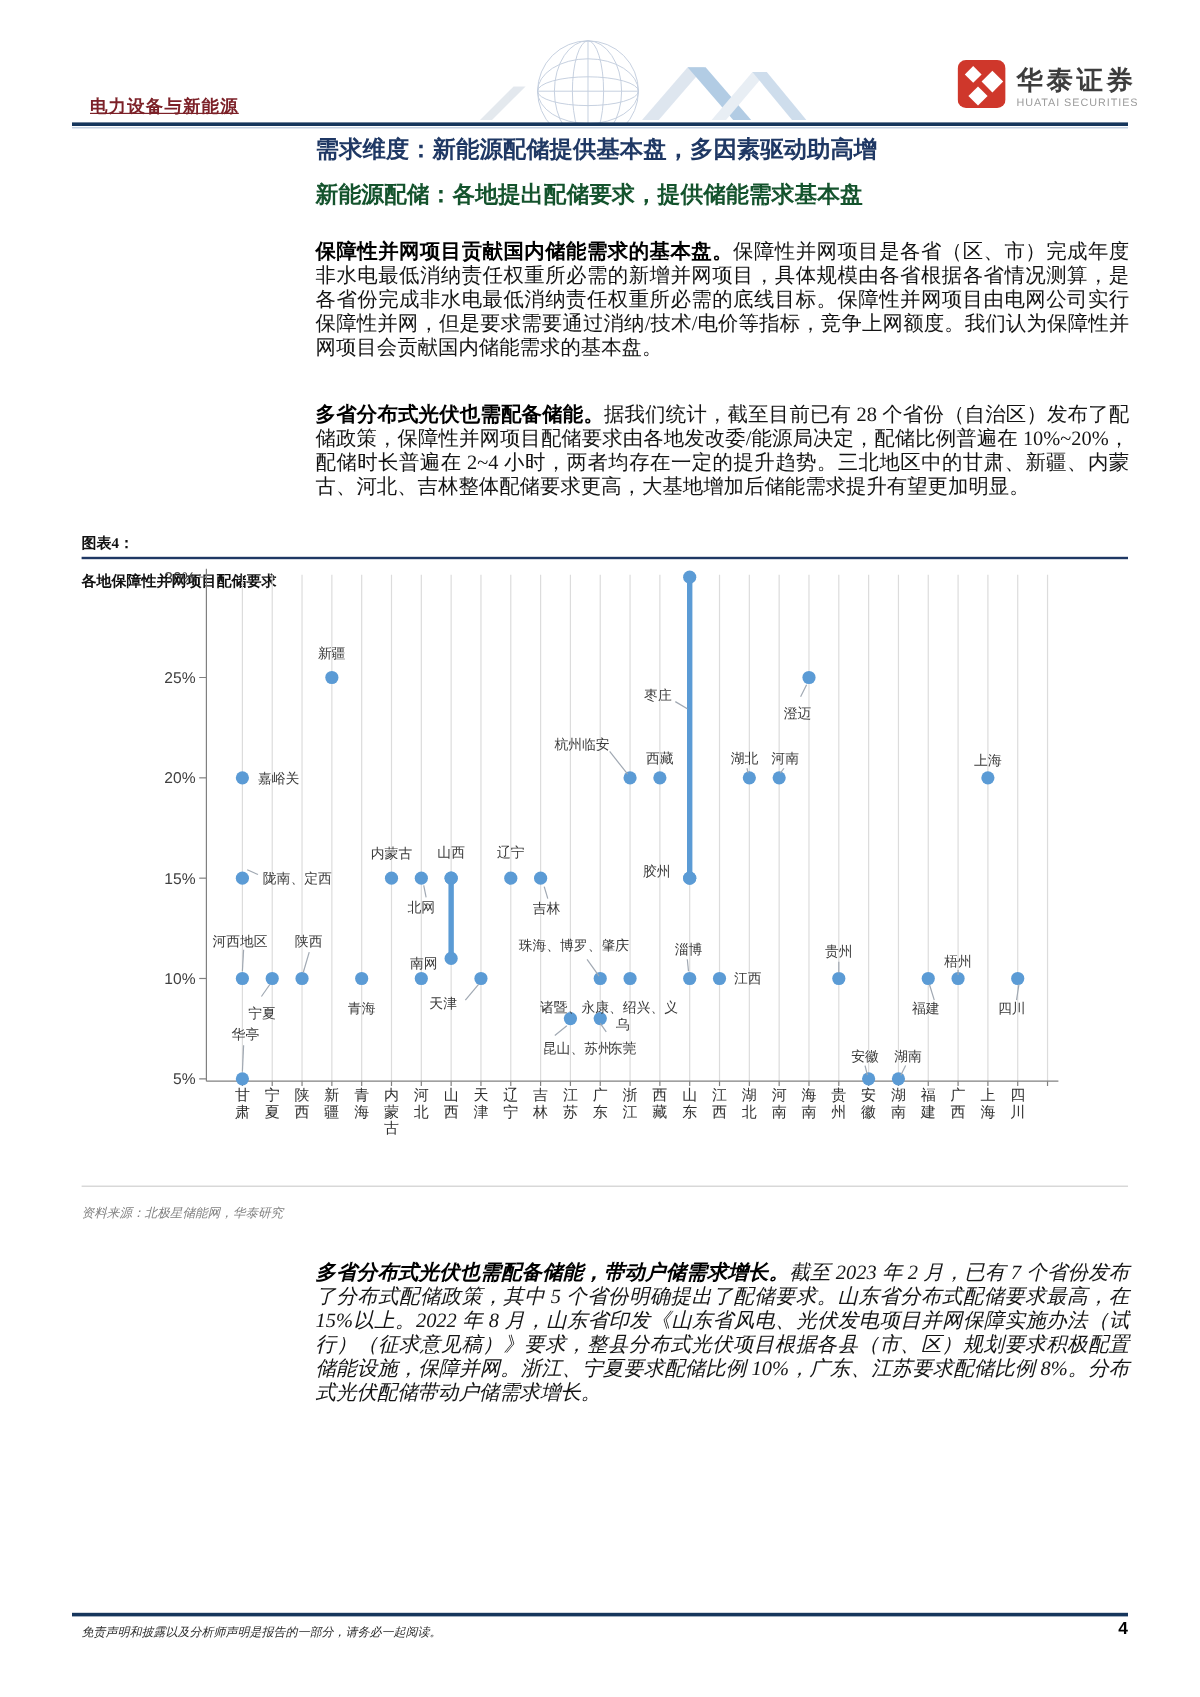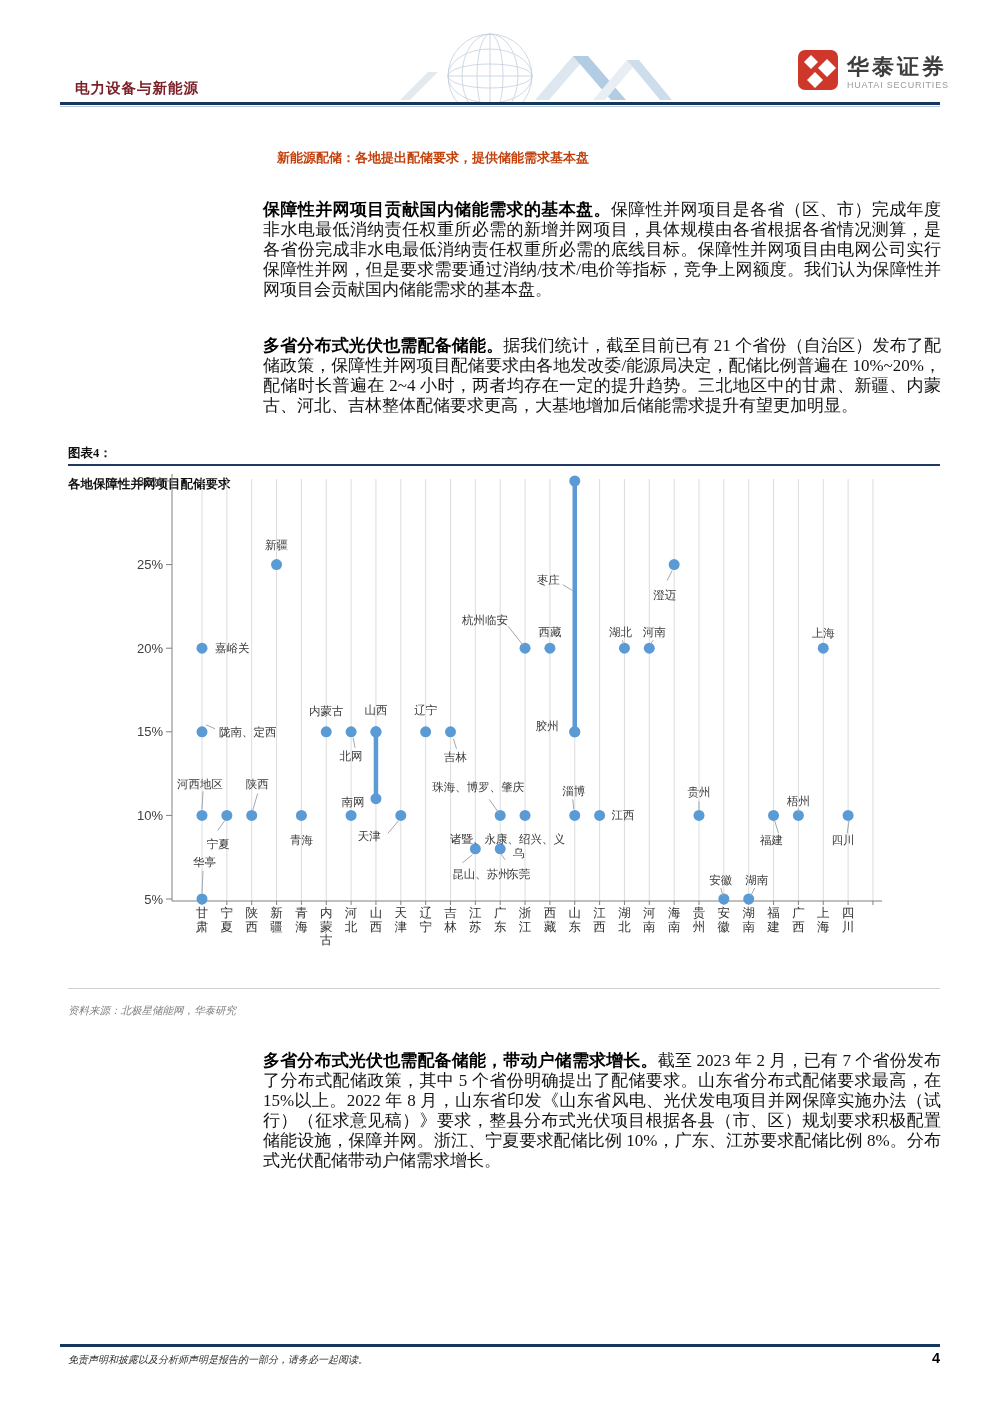--- a/index.html
+++ b/index.html
@@ -1,35 +1,35 @@
 <!DOCTYPE html>
 <html><head>
 <meta charset="utf-8">
 <style>
   html,body{margin:0;padding:0;background:#fff;}
   .page{position:relative;width:1000px;height:1414px;margin:0 auto;background:#ffffff;overflow:hidden;
         font-family:"Liberation Serif","DejaVu Serif",serif;color:#1c1c1c;}
   .abs{position:absolute;}
   
-  .section-label{left:75px;top:79px;font-size:14.5px;font-weight:bold;color:#7c2128;letter-spacing:1px;}
+  .section-label{left:75px;top:79px;font-size:14.5px;font-weight:bold;color:#7c2128;letter-spacing:1px;text-decoration:underline;}
   .header-rule{left:60px;top:102px;width:880px;height:3px;background:#16365c;}
   .header-rule2{left:60px;top:106px;width:880px;height:1px;background:#b9c9dd;}
   .watermark{left:390px;top:30px;width:290px;height:74px;z-index:0;}
   .logo{left:798px;top:50px;display:flex;align-items:flex-end;gap:9px;font-family:"Liberation Sans",sans-serif;}
   .logo-cn{font-size:22px;font-weight:bold;color:#3d3d3d;letter-spacing:3px;line-height:1.05;}
   .logo-en{font-size:9px;color:#9b9b9b;letter-spacing:0.8px;margin-top:2px;}
   
   .doc-title{left:263px;top:111px;font-size:19.5px;font-weight:bold;color:#1f3864;}
-  .doc-subtitle{left:263px;top:149px;font-size:13px;font-weight:bold;color:#c2410c;margin-left:14px;}
+  .doc-subtitle{left:263px;top:149px;font-size:19px;font-weight:bold;color:#14532d;}
   
   .para{width:678px;font-size:17px;line-height:19.9px;text-align:justify;color:#141414;}
   .para b{color:#000;}
   .p1{left:263px;top:183px;}
   .p2{left:263px;top:319px;}
-  .p3{left:263px;top:1034px;}
+  .p3{left:263px;top:1034px;font-style:italic;}
   
   .fig-head{left:68px;top:445px;display:flex;gap:14px;font-size:12.5px;font-weight:bold;color:#111;flex-direction:column;}
   .fig-rule{left:68px;top:464px;width:872px;height:2px;background:#1f3864;}
   .chart-wrap{left:130px;top:468px;width:810px;height:520px;}
   .src{left:68px;top:988px;width:872px;border-top:1px solid #cfcfcf;padding-top:15px;
        font-size:10.5px;font-style:italic;color:#828282;}
   
   .footer-rule{left:60px;top:1344px;width:880px;height:3px;background:#16365c;}
   .footer-text{left:68px;top:1353px;font-size:10px;font-style:italic;color:#2b2b2b;}
   .page-num{left:880px;top:1350px;width:60px;text-align:right;font-size:14.5px;font-weight:bold;color:#000;
@@ -73,24 +73,25 @@
       <path d="M17 22 L25 30 L17 38 L9 30 Z" fill="#fff"></path>
     </svg>
     <div>
       <div class="logo-cn">华泰证券</div>
       <div class="logo-en">HUATAI SECURITIES</div>
     </div>
   </div>
   <div class="abs header-rule"></div>
   <div class="abs header-rule2"></div>
 
+  <div class="abs doc-title">需求维度：新能源配储提供基本盘，多因素驱动助高增</div>
   <div class="abs doc-subtitle">新能源配储：各地提出配储要求，提供储能需求基本盘</div>
 
   <p class="abs para p1"><b>保障性并网项目贡献国内储能需求的基本盘。</b><span>保障性并网项目是各省（区、市）完成年度非水电最低消纳责任权重所必需的新增并网项目，具体规模由各省根据各省情况测算，是各省份完成非水电最低消纳责任权重所必需的底线目标。保障性并网项目由电网公司实行保障性并网，但是要求需要通过消纳/技术/电价等指标，竞争上网额度。我们认为保障性并网项目会贡献国内储能需求的基本盘。</span></p>
-  <p class="abs para p2"><b>多省分布式光伏也需配备储能。</b><span>据我们统计，截至目前已有 21 个省份（自治区）发布了配储政策，保障性并网项目配储要求由各地发改委/能源局决定，配储比例普遍在 10%~20%，配储时长普遍在 2~4 小时，两者均存在一定的提升趋势。三北地区中的甘肃、新疆、内蒙古、河北、吉林整体配储要求更高，大基地增加后储能需求提升有望更加明显。</span></p>
+  <p class="abs para p2"><b>多省分布式光伏也需配备储能。</b><span>据我们统计，截至目前已有 28 个省份（自治区）发布了配储政策，保障性并网项目配储要求由各地发改委/能源局决定，配储比例普遍在 10%~20%，配储时长普遍在 2~4 小时，两者均存在一定的提升趋势。三北地区中的甘肃、新疆、内蒙古、河北、吉林整体配储要求更高，大基地增加后储能需求提升有望更加明显。</span></p>
 
   <div class="abs fig-head">
     <span>图表4：</span>
     <span>各地保障性并网项目配储要求</span>
   </div>
   <div class="abs fig-rule"></div>
 
   <svg class="abs chart-wrap" viewBox="0 0 810 520">
       <line x1="72" x2="72" y1="11" y2="433" stroke="#dcdcdc" stroke-width="1"></line>
       <line x1="96.85" x2="96.85" y1="11" y2="433" stroke="#dcdcdc" stroke-width="1"></line>

